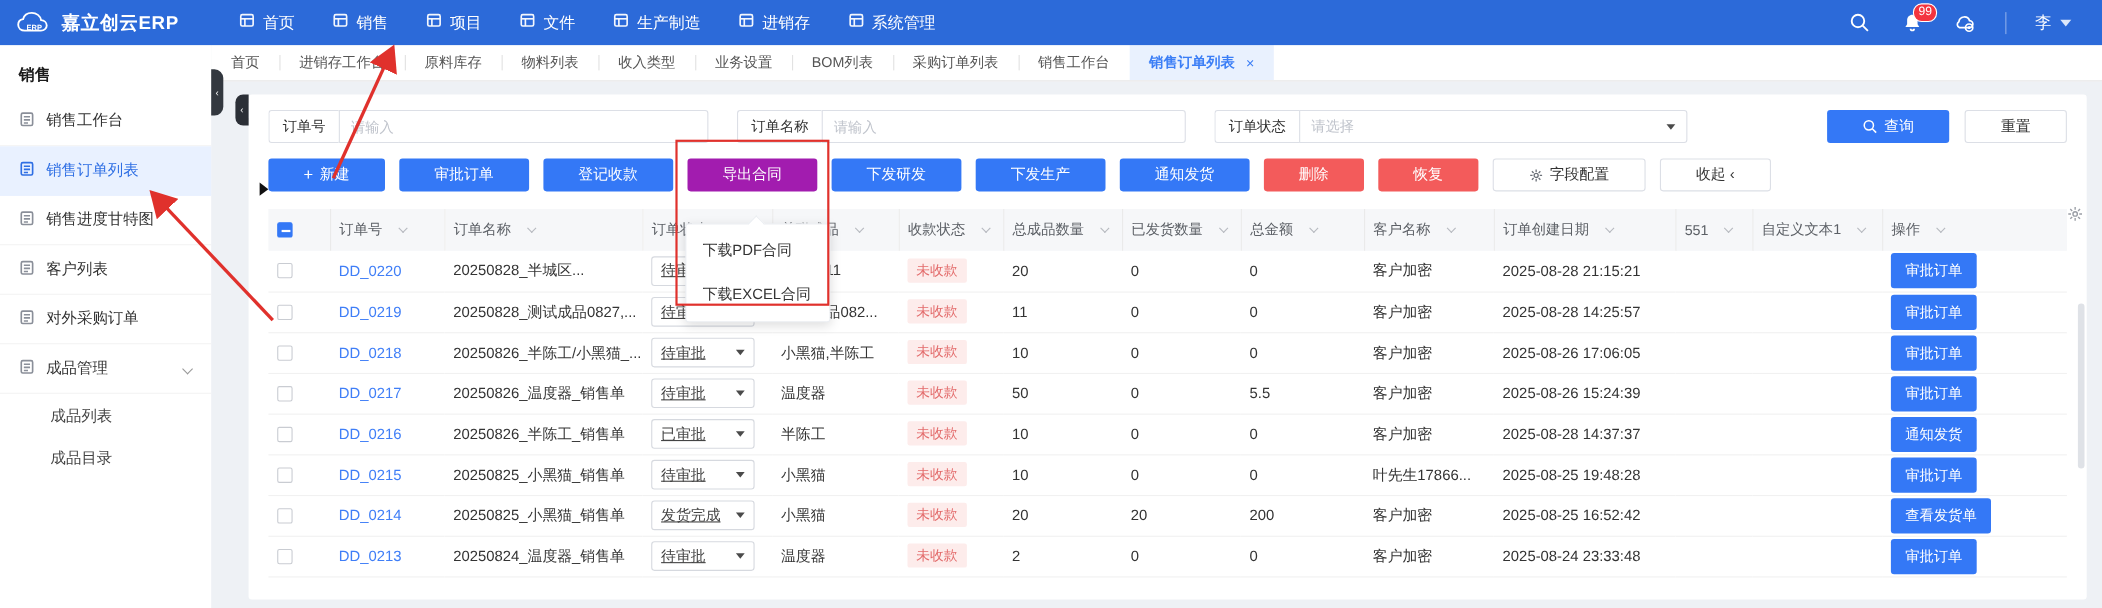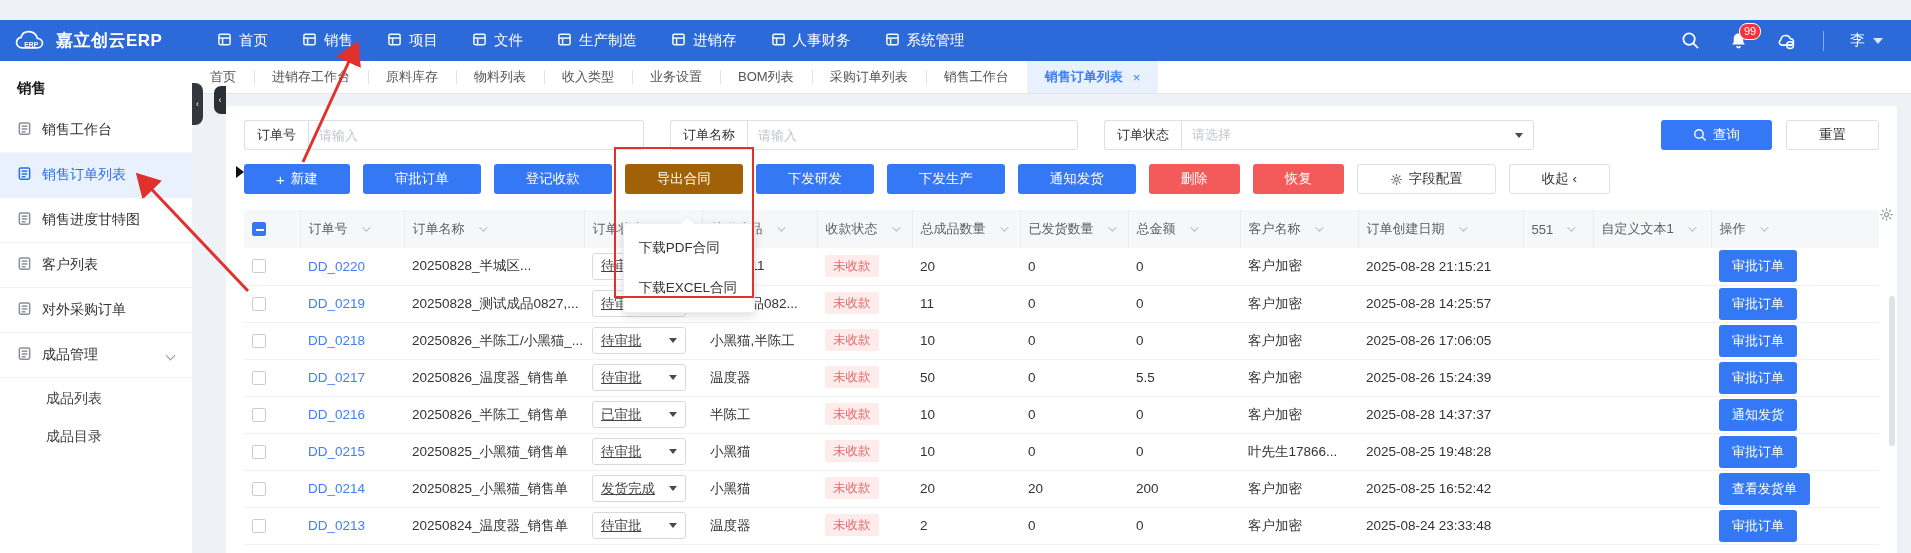--- a/index.html
+++ b/index.html
@@ -1,20 +1,20 @@
 <!DOCTYPE html>
 <html><head>
 <meta charset="utf-8">
 <style>
   * { margin:0; padding:0; box-sizing:border-box; }
   html,body { width:1911px; height:553px; overflow:hidden;
     font-family:"Liberation Sans","DejaVu Sans",sans-serif; font-size:13px; color:#333; background:#eef1f5; }
 
   
-  .topnav { height:41px; background:#2c6ad9; display:flex; align-items:center; color:#fff; position:relative; z-index:5;margin-top:20px; }
+  .topnav { height:41px; background:#2c6ad9; display:flex; align-items:center; color:#fff; position:relative; z-index:5; }
   .brand { display:flex; align-items:center; gap:8px; padding:0 26px 0 14px; min-width:200px; }
   .brand-logo { width:34px; height:24px; }
   .brand-name { font-size:17px; font-weight:bold; letter-spacing:.5px; }
   .nav-items { display:flex; align-items:center; height:100%; }
   .nav-item { display:flex; align-items:center; gap:7px; padding:0 17px; height:100%; font-size:14.5px; cursor:pointer; }
   .nav-item svg { opacity:.95; }
   .topnav-right { margin-left:auto; display:flex; align-items:center; gap:26px; padding-right:28px; }
   .icon-btn { position:relative; width:22px; height:22px; display:flex; align-items:center; justify-content:center; cursor:pointer; }
   .nav-badge { position:absolute; top:-7px; left:12px; background:#f3343f; color:#fff; font-size:11px; line-height:15px;
     padding:0 4px; border-radius:8px; border:1px solid #fff; }
@@ -61,21 +61,21 @@
   .fgroup .finput::placeholder { color:#c0c4cc; }
   .fselect { border:1px solid #dcdfe6; border-radius:0 3px 3px 0; flex:1; display:flex; align-items:center; padding:0 10px;
     color:#c0c4cc; cursor:pointer; background:#fff; }
   .fselect .sel-caret { margin-left:auto; width:0; height:0; border-left:4px solid transparent; border-right:4px solid transparent;
     border-top:5px solid #4a4a4a; }
   .g1 { width:400px; } .g2 { width:408px; } .g3 { width:430px; }
   .filter-actions { margin-left:auto; display:flex; gap:14px; }
   .btn { height:30px; border:none; border-radius:3px; font-size:13.5px; font-family:inherit; cursor:pointer;
     display:inline-flex; align-items:center; justify-content:center; gap:6px; padding:0 32px; white-space:nowrap; }
   .btn-primary { background:#3478f6; color:#fff; }
-  .btn-selected { background:#a16207; color:#fff; }
+  .btn-selected { background:#a21caf; color:#fff; }
   .btn-danger { background:#f35b5b; color:#fff; }
   .btn-plain { background:#fff; color:#333; border:1px solid #dcdfe6; }
 
   
   .toolbar { margin-top:14px; display:flex; align-items:center; gap:13px; position:relative; }
   .export-wrap { position:relative; }
   .anno-rect { position:absolute; left:-11px; top:-17px; width:calc(100% + 22px); height:151px;
     border:2.5px solid #e0312c; z-index:70; pointer-events:none; }
   .export-dd { position:absolute; top:59px; left:-2px; width:132px; background:#fff; border:1px solid #ebeef2;
     border-radius:3px; box-shadow:0 3px 10px rgba(0,0,0,.13); z-index:60; padding:4px 0; }
@@ -172,28 +172,20 @@
           </svg></span>
         <span>生产制造</span>
       </div>
       <div class="nav-item">
         <span><svg width="15" height="15" viewBox="0 0 16 16" fill="none" stroke="#fff" stroke-width="1.6">
             <rect x="2" y="2.5" width="12" height="11" rx="1.5"></rect>
             <line x1="2" y1="6.5" x2="14" y2="6.5"></line>
             <line x1="6" y1="6.5" x2="6" y2="13.5"></line>
           </svg></span>
         <span>进销存</span>
-      </div>
-      <div class="nav-item">
-        <span><svg width="15" height="15" viewBox="0 0 16 16" fill="none" stroke="#fff" stroke-width="1.6">
-            <rect x="2" y="2.5" width="12" height="11" rx="1.5"></rect>
-            <line x1="2" y1="6.5" x2="14" y2="6.5"></line>
-            <line x1="6" y1="6.5" x2="6" y2="13.5"></line>
-          </svg></span>
-        <span>人事财务</span>
       </div>
       <div class="nav-item">
         <span><svg width="15" height="15" viewBox="0 0 16 16" fill="none" stroke="#fff" stroke-width="1.6">
             <rect x="2" y="2.5" width="12" height="11" rx="1.5"></rect>
             <line x1="2" y1="6.5" x2="14" y2="6.5"></line>
             <line x1="6" y1="6.5" x2="6" y2="13.5"></line>
           </svg></span>
         <span>系统管理</span>
       </div>
     </div>

